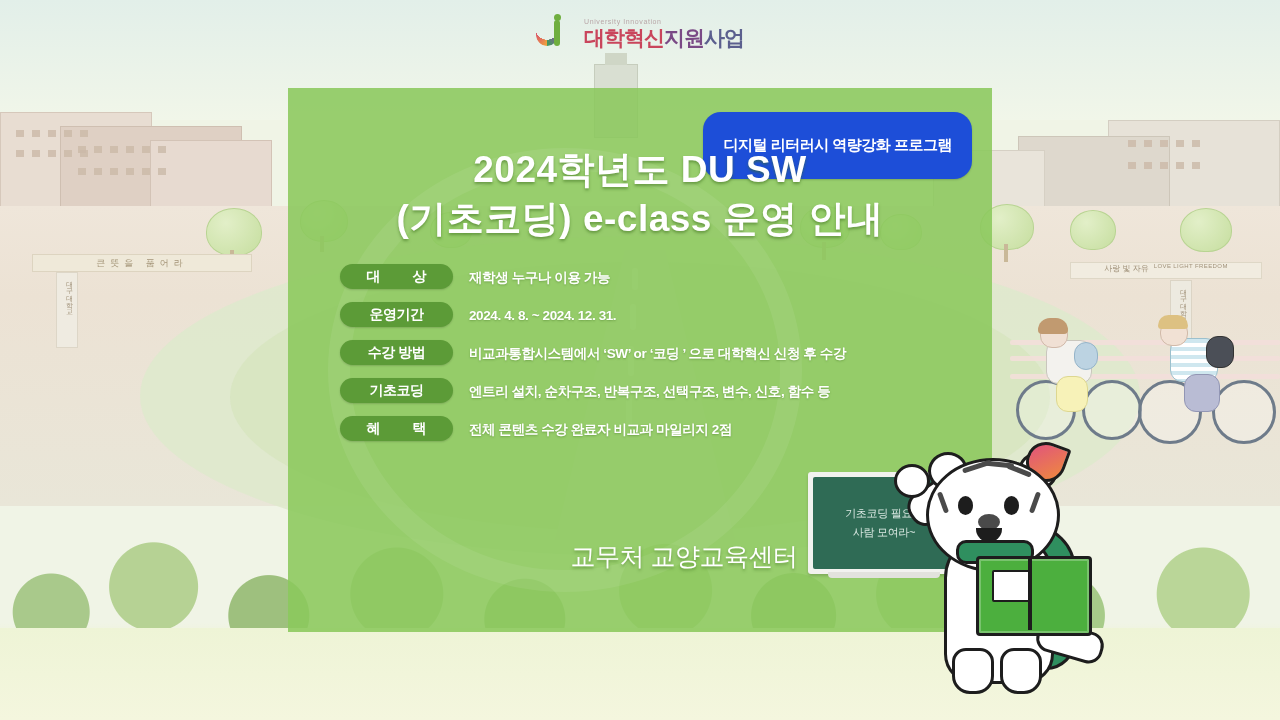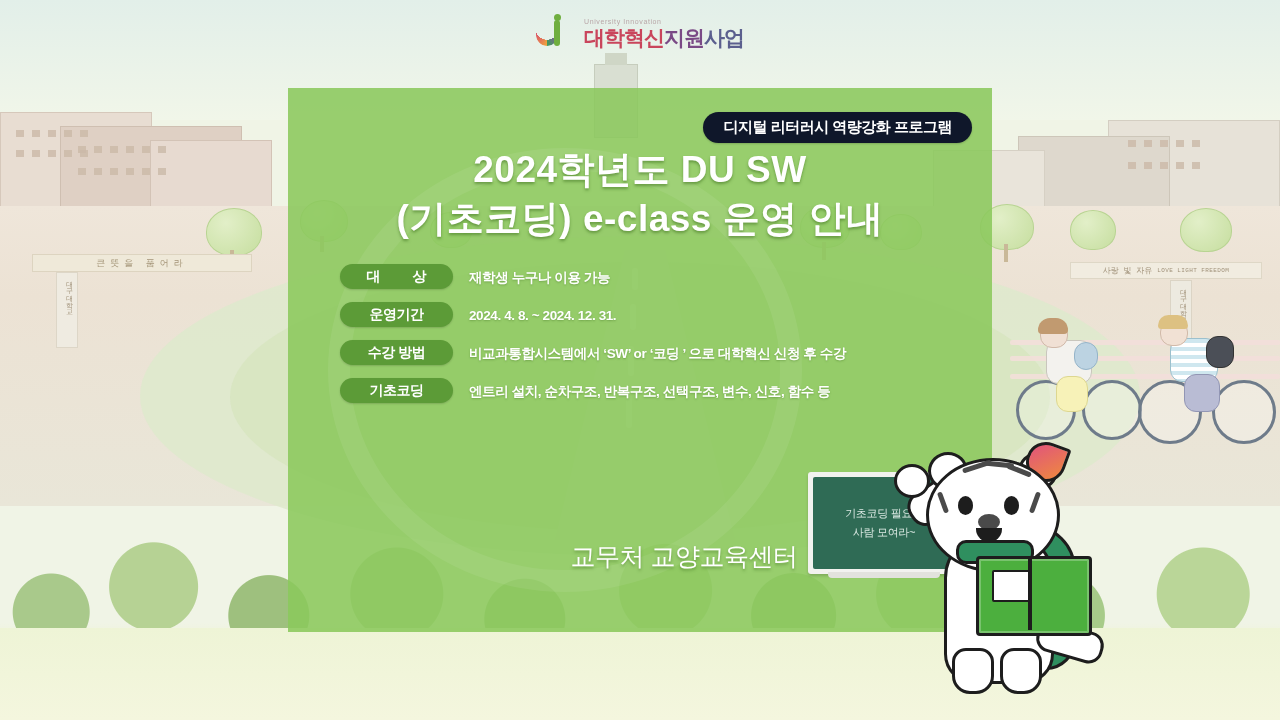--- a/index.html
+++ b/index.html
@@ -103,22 +103,22 @@
   .logo-kr .b{color:#7a4a86;}
   .logo-kr .c{color:#5b5f8e;}
 
   
   .panel{position:absolute;left:288px;top:88px;width:704px;height:544px;
      background:rgba(139,200,92,.88);}
   .panel-watermark{position:absolute;left:40px;top:60px;width:430px;height:400px;
      border:22px solid rgba(255,255,255,.07);border-radius:50%;}
 
   .badge{position:absolute;right:20px;top:24px;
-     background:#0f172a;color:#fff;border-radius:18px;
-     padding:6px 20px;font-size:15px;font-weight:bold;letter-spacing:-.5px;
+     background:#1d4ed8;color:#fff;border-radius:18px;
+     padding:24px 20px;font-size:15px;font-weight:bold;letter-spacing:-.5px;
      box-shadow:0 1px 2px rgba(0,0,0,.18);}
 
   .title{position:absolute;left:0;top:58px;width:704px;text-align:center;
      color:#ffffff;font-weight:bold;font-size:37px;line-height:1.32;
      letter-spacing:.5px;
      text-shadow:0 2px 3px rgba(60,110,30,.55);}
 
   .rows{position:absolute;left:52px;top:176px;width:620px;}
   .row{display:flex;align-items:flex-start;margin-bottom:13px;}
   .row.tall{margin-bottom:13px;}
@@ -192,22 +192,22 @@
      background:rgba(255,255,255,.25);}
   .person{position:absolute;border-radius:12px;}
 
   
   .gateL{position:absolute;left:32px;top:254px;width:218px;height:16px;
      background:#efe9d9;border:1px solid #ddd4c0;
      display:flex;align-items:center;justify-content:center;
      font-size:9px;color:#a49477;letter-spacing:5px;}
   .gateR{position:absolute;left:1070px;top:262px;width:190px;height:15px;
      background:#f1ece0;border:1px solid #ded7c6;
-     display:flex;align-items:center;justify-content:center;gap:5px;
-     font-size:8px;color:#a1927a;font-family:Liberation Mono, monospace;}
+     display:flex;justify-content:center;gap:5px;
+     font-size:8px;color:#a1927a;}
   .gateR .en{font-size:6px;letter-spacing:.4px;}
   .pillarL{position:absolute;left:56px;top:272px;width:20px;height:74px;
      background:#efebe1;border:1px solid #ddd6c7;}
   .vtxtL{position:absolute;left:58px;top:276px;width:16px;
      font-size:7px;color:#a2937b;writing-mode:vertical-rl;text-align:center;}
   .pillarR{position:absolute;left:1170px;top:280px;width:20px;height:74px;
      background:#edeae0;border:1px solid #dbd4c5;}
   .vtxtR{position:absolute;left:1172px;top:284px;width:16px;
      font-size:7px;color:#a2937b;writing-mode:vertical-rl;text-align:center;}
 </style>
@@ -384,20 +384,26 @@
       </div>
 
 
       <div class="row">
         <div class="pill">기초코딩</div>
         <div class="val">
           <div>엔트리 설치, 순차구조, 반복구조, 선택구조, 변수, 신호, 함수 등</div>
         </div>
       </div>
 
+      <div class="row">
+        <div class="pill spaced">혜      택</div>
+        <div class="val">
+          <div>전체 콘텐츠 수강 완료자 비교과 마일리지 2점</div>
+        </div>
+      </div>
 
     </div>
 
     <div class="footer">교무처 교양교육센터</div>
   </div>
 
   <div class="board">
     <div class="board-in">
       <div>기초코딩 필요한</div>
       <div>사람 모여라~</div>

